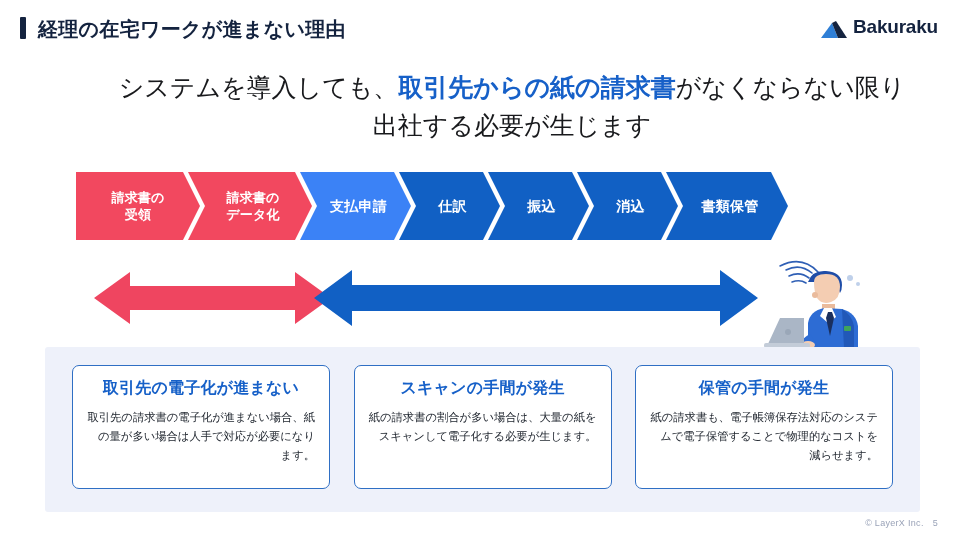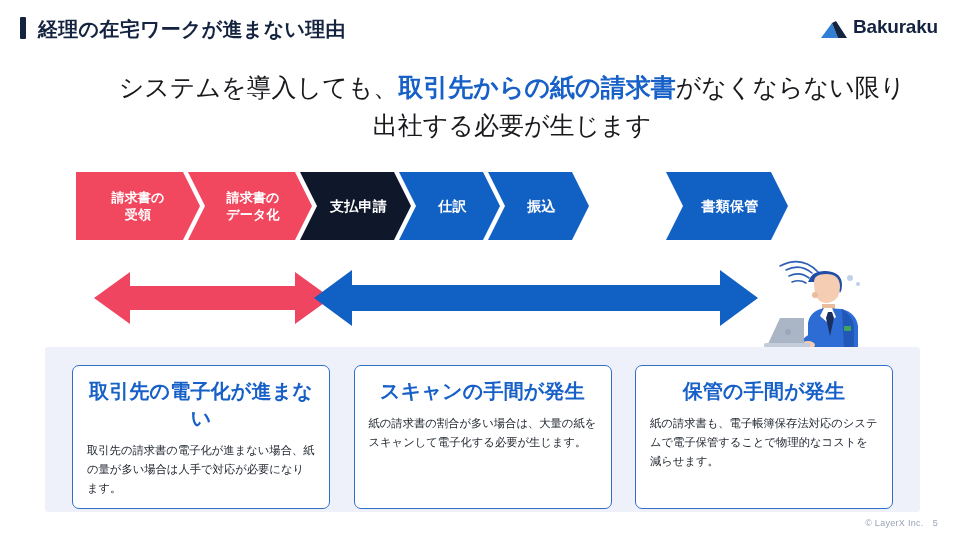--- a/index.html
+++ b/index.html
@@ -126,31 +126,31 @@
     width: 258px;
     min-height: 124px;
     background: #ffffff;
     border: 1.6px solid #2f6fc4;
     border-radius: 7px;
     box-sizing: border-box;
     padding: 12px 14px 10px 14px;
   }
   .card-title {
     color: #1660c8;
-    font-size: 20px;
+    font-size: 16px;
     font-weight: bold;
     text-align: center;
     letter-spacing: 0.2px;
     margin-bottom: 9px;
   }
   .card-body {
     color: #222831;
     font-size: 11.3px;
     line-height: 19px;
-    text-align: left;
+    text-align: right;
   }
 
   
   .footer {
     position: absolute;
     right: 22px; bottom: 12px;
     font-size: 9px;
     color: #9aa3b8;
     letter-spacing: 0.3px;
     display: flex;
@@ -187,33 +187,38 @@
         <div>請求書の</div>
         <div>受領</div>
       </span>
     </div>
     <div class="chev" style="left: 112px; width: 124px; background: rgb(242, 72, 95); font-size: 13px; clip-path: polygon(0px 0px, 107px 0px, 124px 34px, 107px 68px, 0px 68px, 17px 34px);">
       <span class="chev-label" style="margin-left: 6px;">
         <div>請求書の</div>
         <div>データ化</div>
       </span>
     </div>
-    <div class="chev" style="left: 224px; width: 111px; background: #0f172a; font-size: 14px; clip-path: polygon(0px 0px, 94px 0px, 111px 34px, 94px 68px, 0px 68px, 17px 34px);">
+    <div class="chev" style="left: 224px; width: 111px; background: #3b82f6; font-size: 14px; clip-path: polygon(0px 0px, 94px 0px, 111px 34px, 94px 68px, 0px 68px, 17px 34px);">
       <span class="chev-label" style="margin-left: 6px;">
         <div>支払申請</div>
       </span>
     </div>
     <div class="chev" style="left: 323px; width: 101px; background: rgb(17, 96, 196); font-size: 14px; clip-path: polygon(0px 0px, 84px 0px, 101px 34px, 84px 68px, 0px 68px, 17px 34px);">
       <span class="chev-label" style="margin-left: 6px;">
         <div>仕訳</div>
       </span>
     </div>
     <div class="chev" style="left: 412px; width: 101px; background: rgb(17, 96, 196); font-size: 14px; clip-path: polygon(0px 0px, 84px 0px, 101px 34px, 84px 68px, 0px 68px, 17px 34px);">
       <span class="chev-label" style="margin-left: 6px;">
         <div>振込</div>
+      </span>
+    </div>
+    <div class="chev" style="left: 501px; width: 101px; background: rgb(17, 96, 196); font-size: 14px; clip-path: polygon(0px 0px, 84px 0px, 101px 34px, 84px 68px, 0px 68px, 17px 34px);">
+      <span class="chev-label" style="margin-left: 6px;">
+        <div>消込</div>
       </span>
     </div>
     <div class="chev" style="left: 590px; width: 122px; background: rgb(17, 96, 196); font-size: 14px; clip-path: polygon(0px 0px, 105px 0px, 122px 34px, 105px 68px, 0px 68px, 17px 34px);">
       <span class="chev-label" style="margin-left: 6px;">
         <div>書類保管</div>
       </span>
     </div>
   </div>
 
 <div class="arrow-band">

